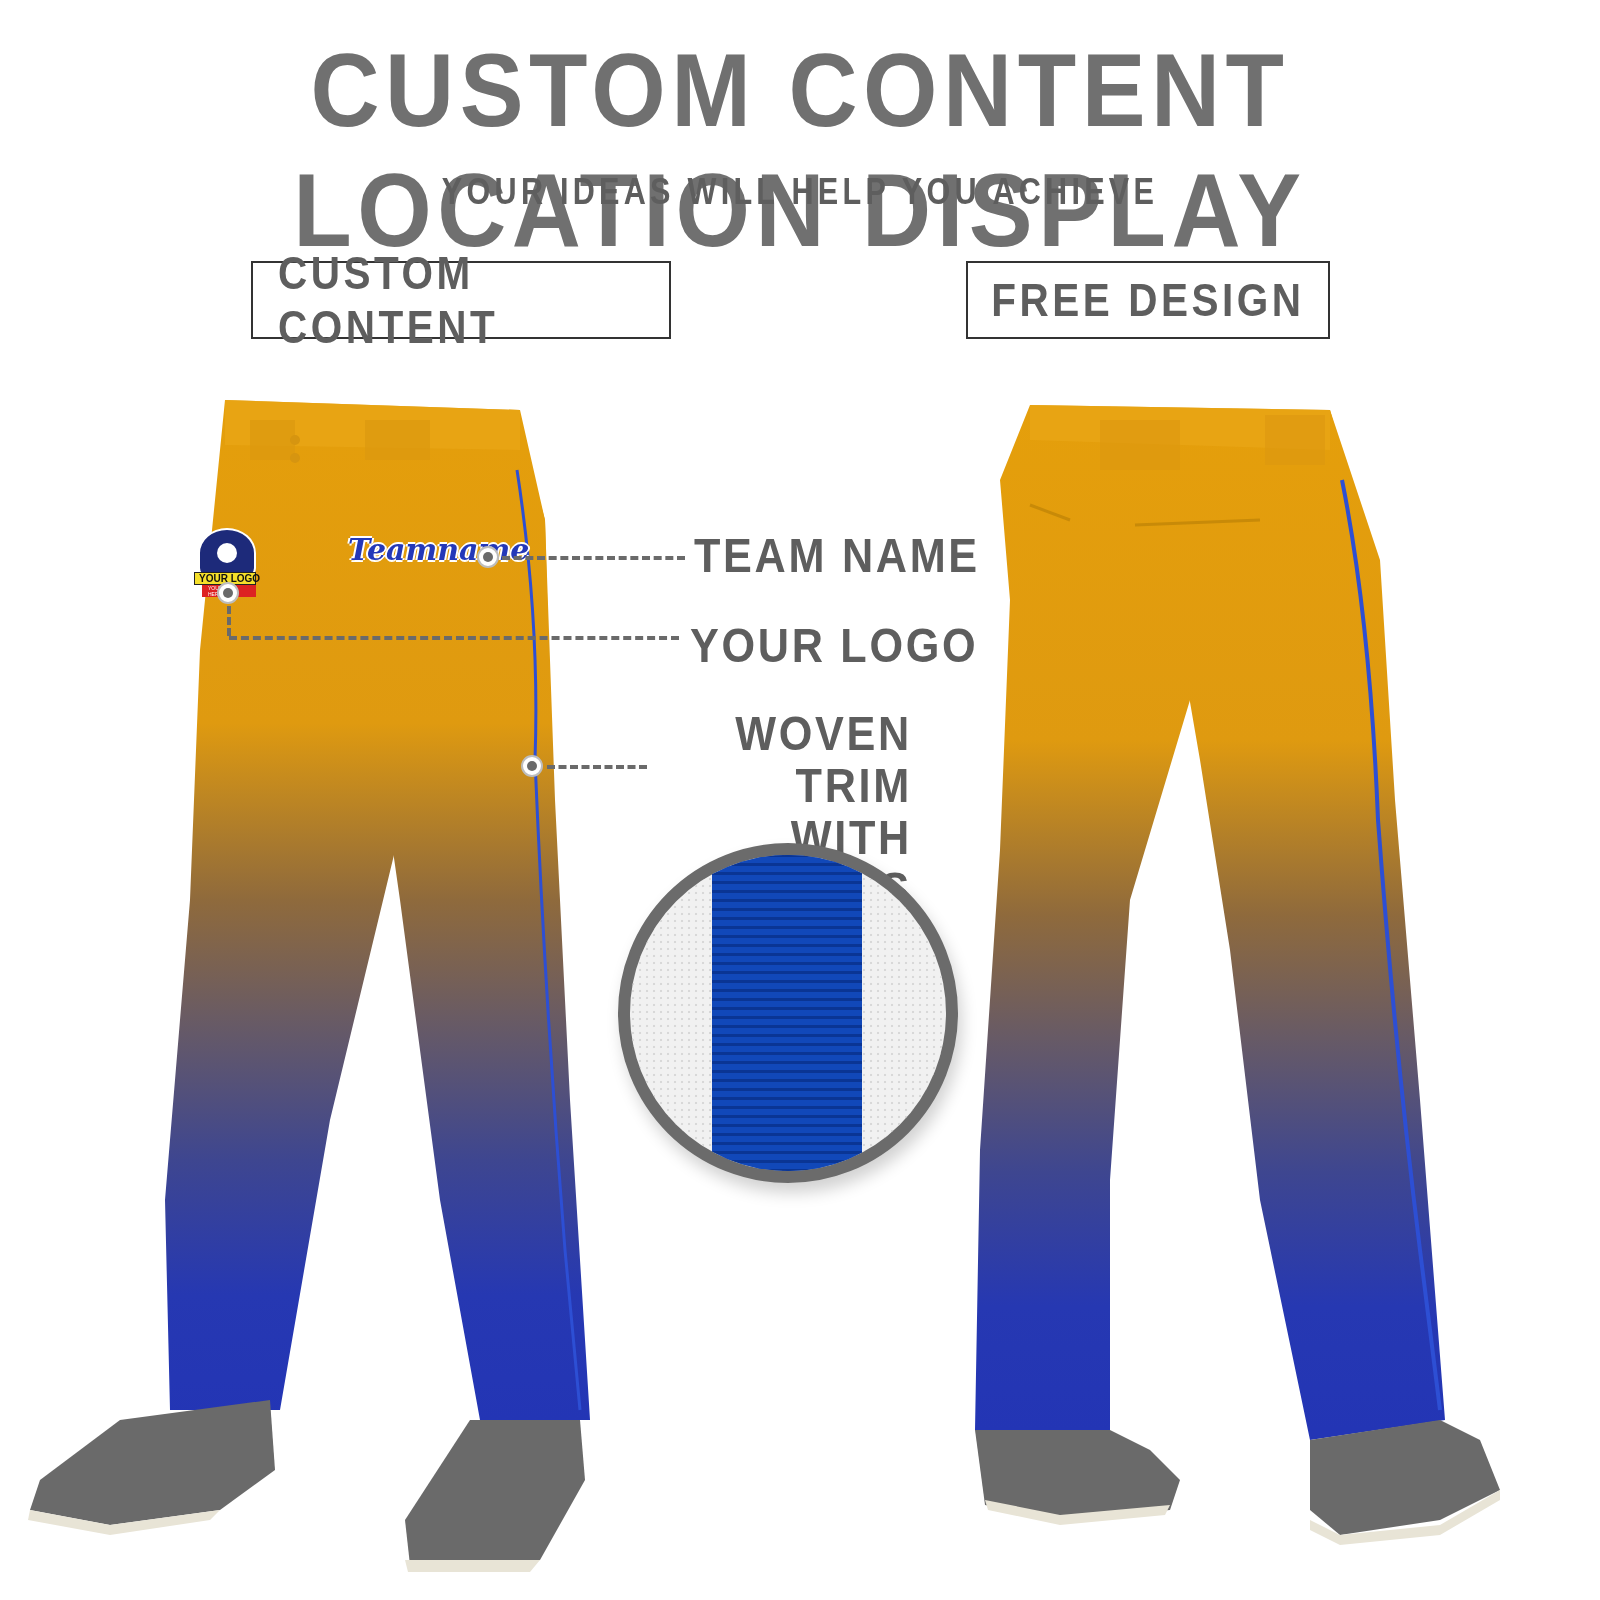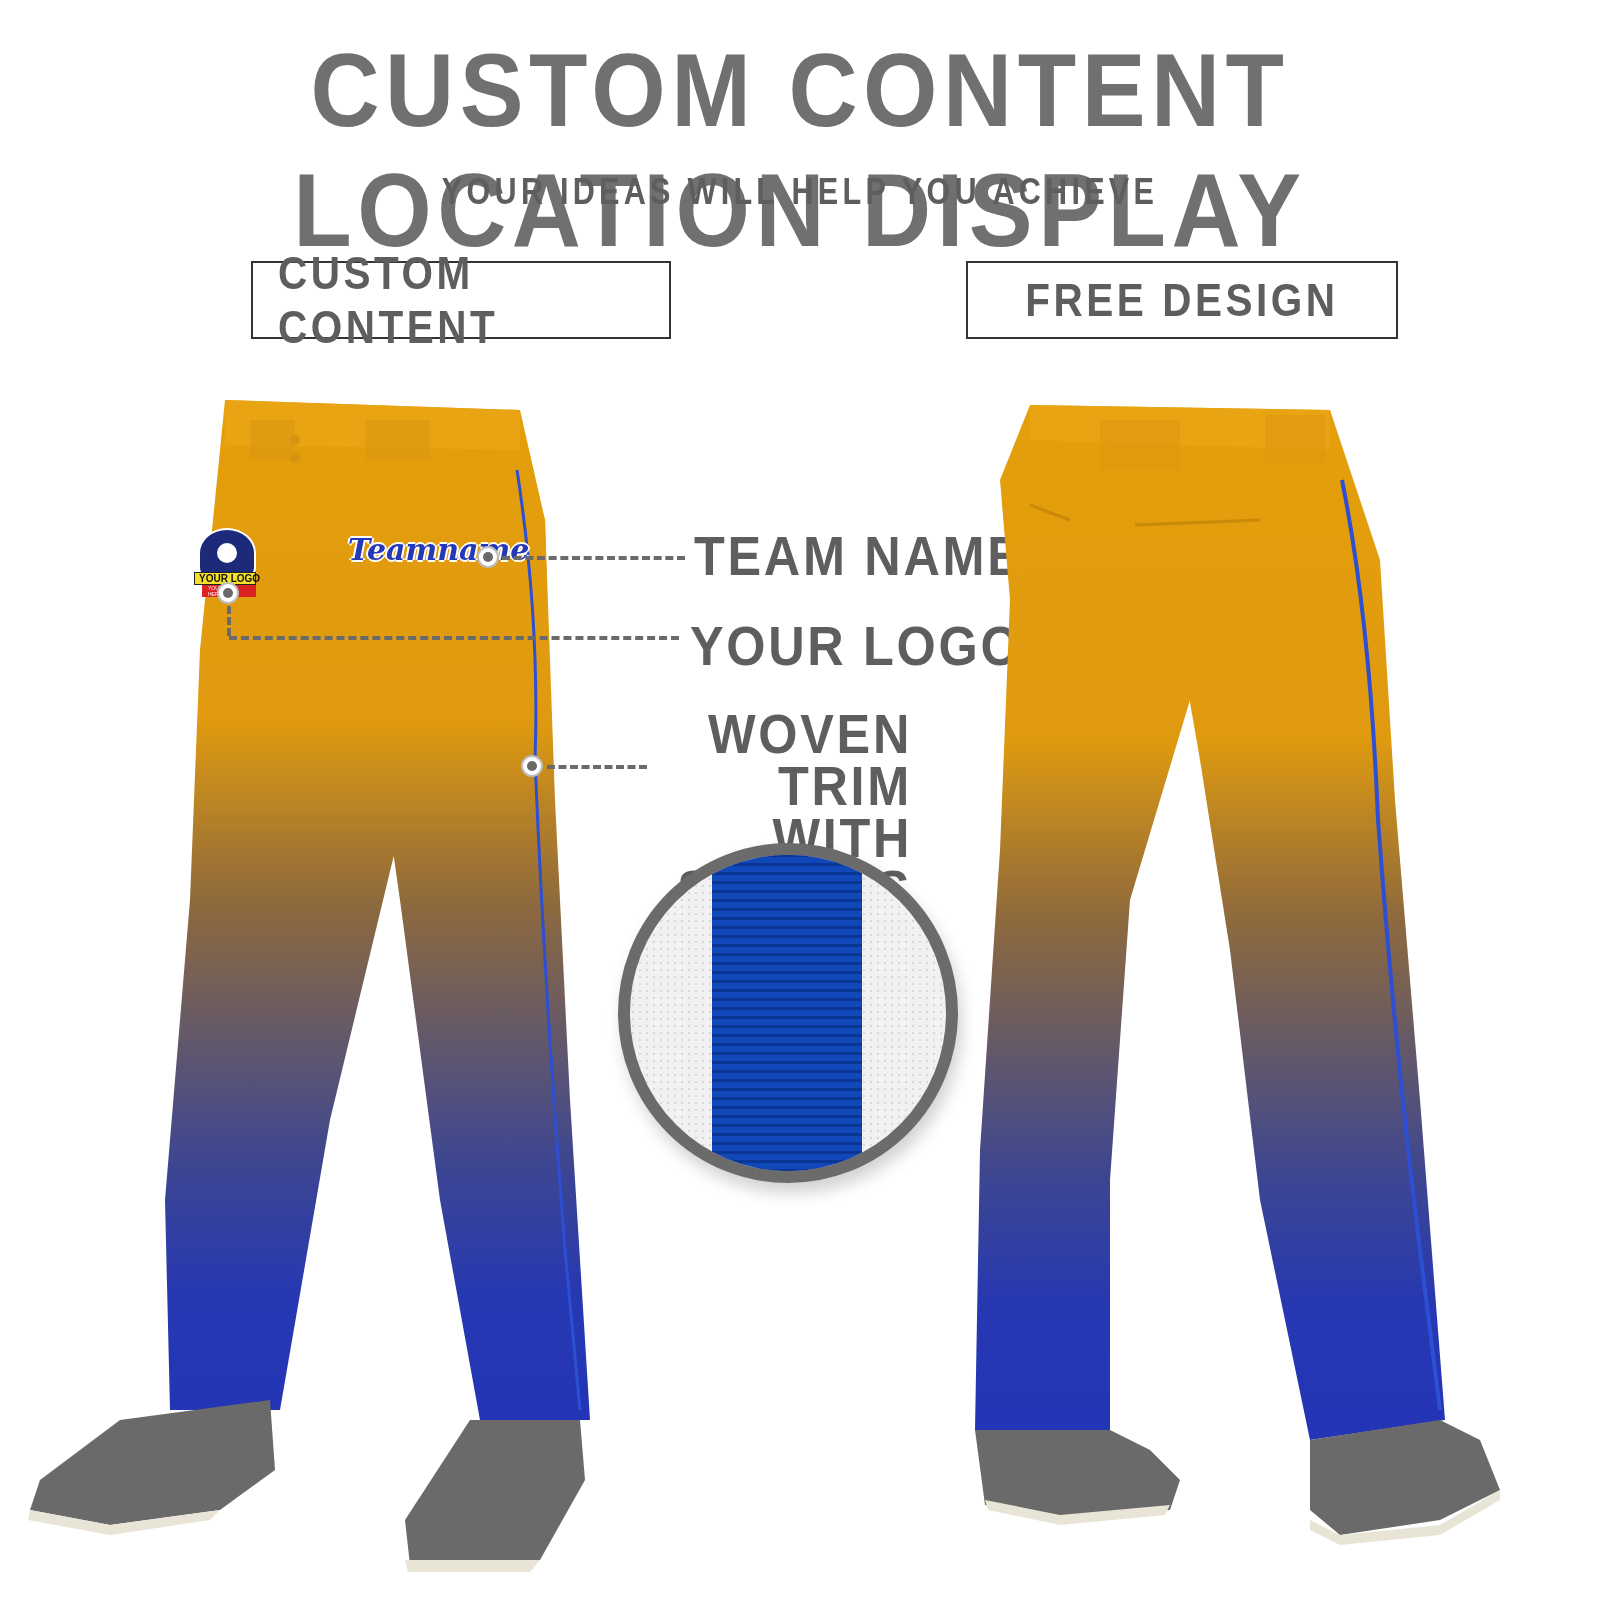--- a/index.html
+++ b/index.html
@@ -6,21 +6,21 @@
   body { width:1600px; height:1600px; position:relative; overflow:hidden;
          font-family:"Liberation Sans", "DejaVu Sans", sans-serif; }
   .abs { position:absolute; }
   .title { left:0; width:1600px; top:30px; text-align:center; font-size:104px; font-weight:bold;
            color:#707070; letter-spacing:6px; transform:scaleX(0.92); transform-origin:center; line-height:120px; }
   .subtitle { left:0; width:1600px; top:170px; text-align:center; font-size:36px; font-weight:bold;
               color:#5e5e5e; letter-spacing:5px; transform:scaleX(0.85); line-height:44px; }
   .boxlabel { border:2px solid #333; background:#fff; box-sizing:border-box; display:flex; align-items:center;
               justify-content:center; font-weight:bold; color:#5e5e5e; font-size:46px; letter-spacing:4px; }
   .boxlabel span { display:inline-block; transform:scaleX(0.88); }
-  .callout { font-weight:bold; color:#5e5e5e; font-size:56px; letter-spacing:3px; line-height:52px; }
+  .callout { font-weight:bold; color:#5e5e5e; font-size:48px; letter-spacing:3px; line-height:52px; }
   .callout span { display:inline-block; transform:scaleX(0.9); transform-origin:left; }
   .dash { border-top:4px dashed #6a6a6a; height:0; }
   .vdash { border-left:4px dashed #6a6a6a; width:0; }
   .dot { width:22px; height:22px; border-radius:50%; background:#fff; border:2px solid #bdbdbd;
          box-sizing:border-box; display:flex; align-items:center; justify-content:center; }
   .dot::after { content:""; width:10px; height:10px; border-radius:50%; background:#6a6a6a; }
   .zoomcircle { left:618px; top:843px; width:340px; height:340px; border-radius:50%; border:12px solid #6b6b6b;
                 box-sizing:border-box; overflow:hidden; background:#f1f1f1;
                 box-shadow: 4px 10px 16px rgba(0,0,0,0.18); }
   .knit { position:absolute; inset:0;
@@ -39,21 +39,21 @@
 </style>
 </head>
 <body>
 
 <div class="abs title">CUSTOM CONTENT LOCATION DISPLAY</div>
 <div class="abs subtitle">YOUR IDEAS WILL HELP YOU ACHIEVE</div>
 
 <div class="abs boxlabel" style="left:251px;top:261px;width:420px;height:78px;">
   <span>CUSTOM CONTENT</span>
 </div>
-<div class="abs boxlabel" style="left:966px;top:261px;width:432px;height:78px;">
+<div class="abs boxlabel" style="left:966px;top:261px;width:364px;height:78px;">
   <span>FREE DESIGN</span>
 </div>
 
 <svg class="abs" style="left:0;top:380px;" width="640" height="1220" viewBox="0 380 640 1220">
   <defs>
     <linearGradient id="fade" x1="0" y1="0" x2="0" y2="1" gradientUnits="userSpaceOnUse" gradientTransform="translate(0,0)">
       <stop offset="0" stop-color="#e39d0c"></stop>
     </linearGradient>
     <linearGradient id="fadeF" x1="0" y1="380" x2="0" y2="1420" gradientUnits="userSpaceOnUse">
       <stop offset="0" stop-color="#e59f0b"></stop>

